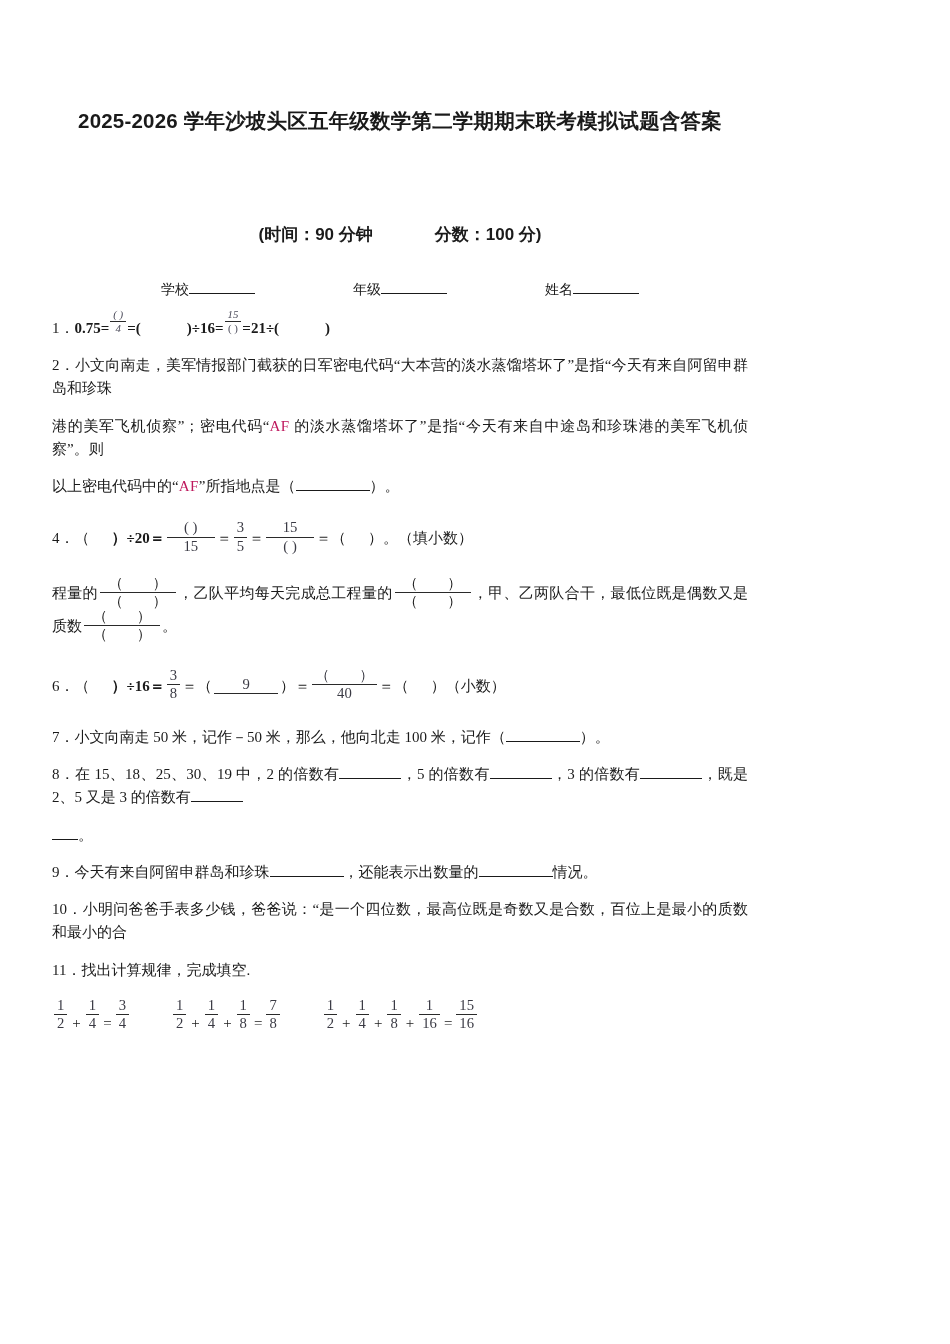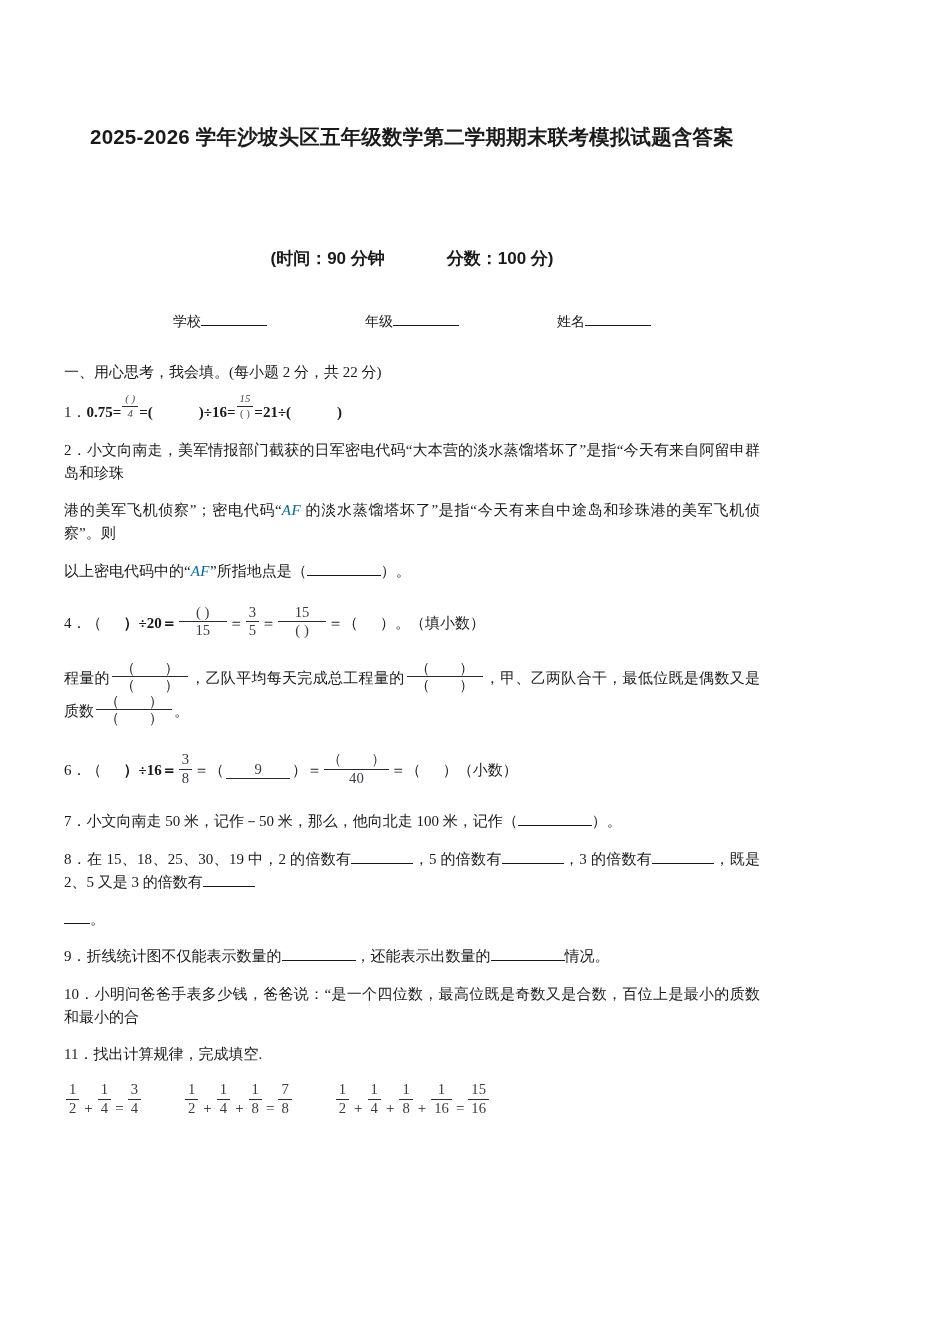--- a/index.html
+++ b/index.html
@@ -10,40 +10,40 @@
   body {
     width: 950px;
     height: 1344px;
     position: relative;
     font-family: "Liberation Serif", "DejaVu Serif", serif;
     color: #1a1a1a;
     overflow: hidden;
   }
   .page {
     position: absolute;
-    top: 0; left: 12px;
+    top: 0; left: 0;
     width: 800px;
     height: 1344px;
     box-sizing: border-box;
-    padding: 16px 52px;
+    padding: 0 52px;
   }
 
   
   .doc-title {
     margin: 0;
     padding-top: 107px;
     text-align: center;
     font-size: 20.5px;
     font-weight: bold;
     letter-spacing: 0.2px;
     font-family: "Liberation Sans", "DejaVu Sans", sans-serif;
     line-height: 1.35;
   }
   .exam-meta {
-    margin: 8px;
+    margin: 0;
     padding-top: 88px;
     text-align: center;
     font-size: 17px;
     font-weight: bold;
     font-family: "Liberation Sans", "DejaVu Sans", sans-serif;
   }
   .exam-meta .gap { display: inline-block; width: 62px; }
 
   .idline {
     margin: 0;
@@ -135,21 +135,21 @@
   }
   .frac.mini2 .num { font-style: italic; color: #4a4a59; }
   .frac.mini2 .den { color: #4a4a59; }
 
   .frac.q4 { vertical-align: -0.5em; }
   .frac.q4 .num, .frac.q4 .den { color: #3a3a44; }
 
   .frac.g { }
   .frac.g .num, .frac.g .den { color: #3a3a44; }
 
-  .italic-code { font-style: italic; color: #0369a1; letter-spacing: 0.5px; }
+  .italic-code { color: #be185d; letter-spacing: 0.5px; }
 
   
   .frac.par .num, .frac.par .den { min-width: 70px; }
   .frac.par .num { padding-bottom: 0; }
 
   
   .eqrow {
     padding-top: 16px;
     font-size: 15px;
     line-height: 1;
@@ -176,21 +176,20 @@
   <h1 class="doc-title">2025-2026 学年沙坡头区五年级数学第二学期期末联考模拟试题含答案</h1>
 
   <p class="exam-meta">
     <span>(时间：90 分钟</span><span class="gap"></span><span>分数：100 分)</span>
   </p>
 
   <p class="idline">
     <span class="field"><span>学校</span><span class="blank-s"></span></span><span class="gap2"></span><span class="field"><span>年级</span><span class="blank-s"></span></span><span class="gap2"></span><span class="field"><span>姓名</span><span class="blank-s"></span></span>
   </p>
 
-  <p class="section-head">一、用心思考，我会填。(每小题 2 分，共 22 分)</p>
 
   <p class="q tight">
     <span class="qnum">1．</span><b><span>0.75=</span></b><span class="frac mini"><span class="num">( )</span><span class="den">4</span></span><b><span>=(</span></b><span class="paren-blank"><span class="sp-w"></span></span><b><span>)÷16=</span></b><span class="frac mini2"><span class="num">15</span><span class="den">( )</span></span><b><span>=21÷(</span></b><span class="paren-blank"><span class="sp-w"></span></span><b><span>)</span></b>
   </p>
 
   <p class="q q2-line">
     <span class="qnum">2．</span><span>小文向南走，美军情报部门截获的日军密电代码“大本营的淡水蒸馏塔坏了”是指“今天有来自阿留申群岛和珍珠</span>
   </p>
   <p class="q">
     <span>港的美军飞机侦察”；密电代码“</span><span class="italic-code">AF</span> <span>的淡水蒸馏塔坏了”是指“今天有来自中途岛和珍珠港的美军飞机侦察”。则</span>
@@ -217,21 +216,21 @@
   </p>
 
   <p class="q">
     <span class="qnum">8．</span><span>在 15、18、25、30、19 中，2 的倍数有</span><span class="blank b-md"></span><span>，5 的倍数有</span><span class="blank b-md"></span><span>，3 的倍数有</span><span class="blank b-md"></span><span>，既是 2、5 又是 3 的倍数有</span><span class="blank b-sm"></span>
   </p>
   <p class="q q8-line2">
     <span class="blank b-xs" style="width:26px"></span><span>。</span>
   </p>
 
   <p class="q">
-    <span class="qnum">9．</span><span>折线统计图不仅能表示数量的</span><span class="blank b-lg"></span><span>，还能表示出数量的</span><span class="blank b-lg"></span><span>情况。</span>
+    <span class="qnum">9．</span><span>今天有来自阿留申群岛和珍珠</span><span class="blank b-lg"></span><span>，还能表示出数量的</span><span class="blank b-lg"></span><span>情况。</span>
   </p>
 
   <p class="q">
     <span class="qnum">10．</span><span>小明问爸爸手表多少钱，爸爸说：“是一个四位数，最高位既是奇数又是合数，百位上是最小的质数和最小的合</span>
   </p>
 
   <p class="q">
     <span class="qnum">11．</span><span>找出计算规律，完成填空.</span>
   </p>
   <div class="eqrow" id="q11-row"><span class="eqgroup"><span class="frac g"><span class="num">1</span><span class="den">2</span></span><span class="op">+</span><span class="frac g"><span class="num">1</span><span class="den">4</span></span><span class="eq">=</span><span class="frac g"><span class="num">3</span><span class="den">4</span></span></span><span class="eqgroup"><span class="frac g"><span class="num">1</span><span class="den">2</span></span><span class="op">+</span><span class="frac g"><span class="num">1</span><span class="den">4</span></span><span class="op">+</span><span class="frac g"><span class="num">1</span><span class="den">8</span></span><span class="eq">=</span><span class="frac g"><span class="num">7</span><span class="den">8</span></span></span><span class="eqgroup"><span class="frac g"><span class="num">1</span><span class="den">2</span></span><span class="op">+</span><span class="frac g"><span class="num">1</span><span class="den">4</span></span><span class="op">+</span><span class="frac g"><span class="num">1</span><span class="den">8</span></span><span class="op">+</span><span class="frac g"><span class="num">1</span><span class="den">16</span></span><span class="eq">=</span><span class="frac g"><span class="num">15</span><span class="den">16</span></span></span></div>

